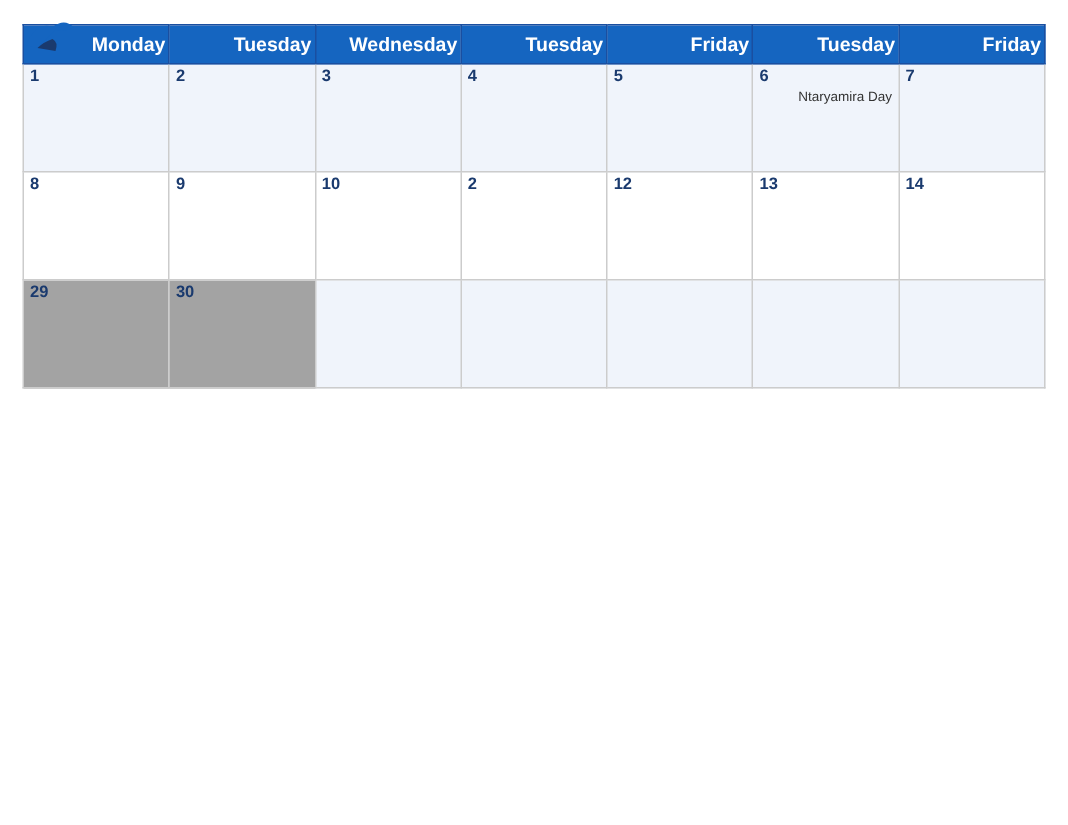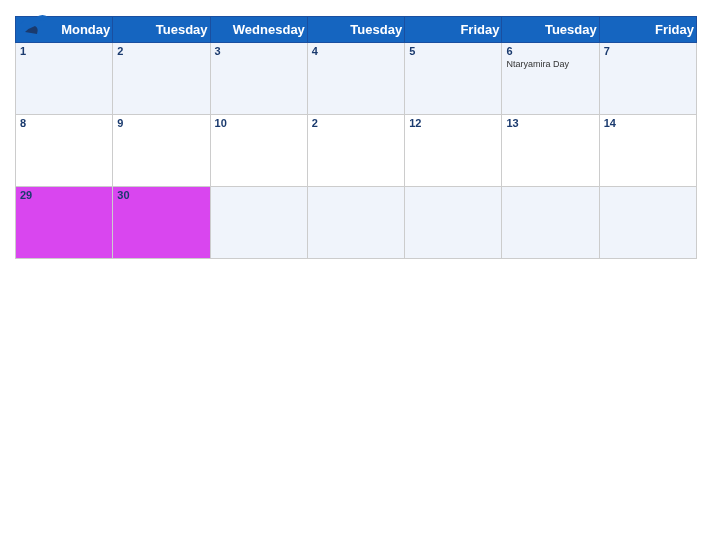--- a/index.html
+++ b/index.html
@@ -93,27 +93,28 @@
       color: #1a3a6e;
       font-weight: bold;
       display: block;
     }
     .day-event {
       font-size: 9px;
       color: #333;
       margin-top: 2px;
       display: block;
       line-height: 1.2;
+      text-align: right;
     }
     .empty-cell {
       background: #f0f4fb !important;
     }
     
     .calendar-grid tbody tr:last-child td {
-      background: #d946ef;
+      background: #a3a3a3;
     }
   </style>
 </head>
 <body>
 
 <div class="calendar-container">
   <div class="calendar-header">
     <div class="logo-area">
       <svg class="logo-bird" viewBox="0 0 36 28" xmlns="http://www.w3.org/2000/svg">
 

